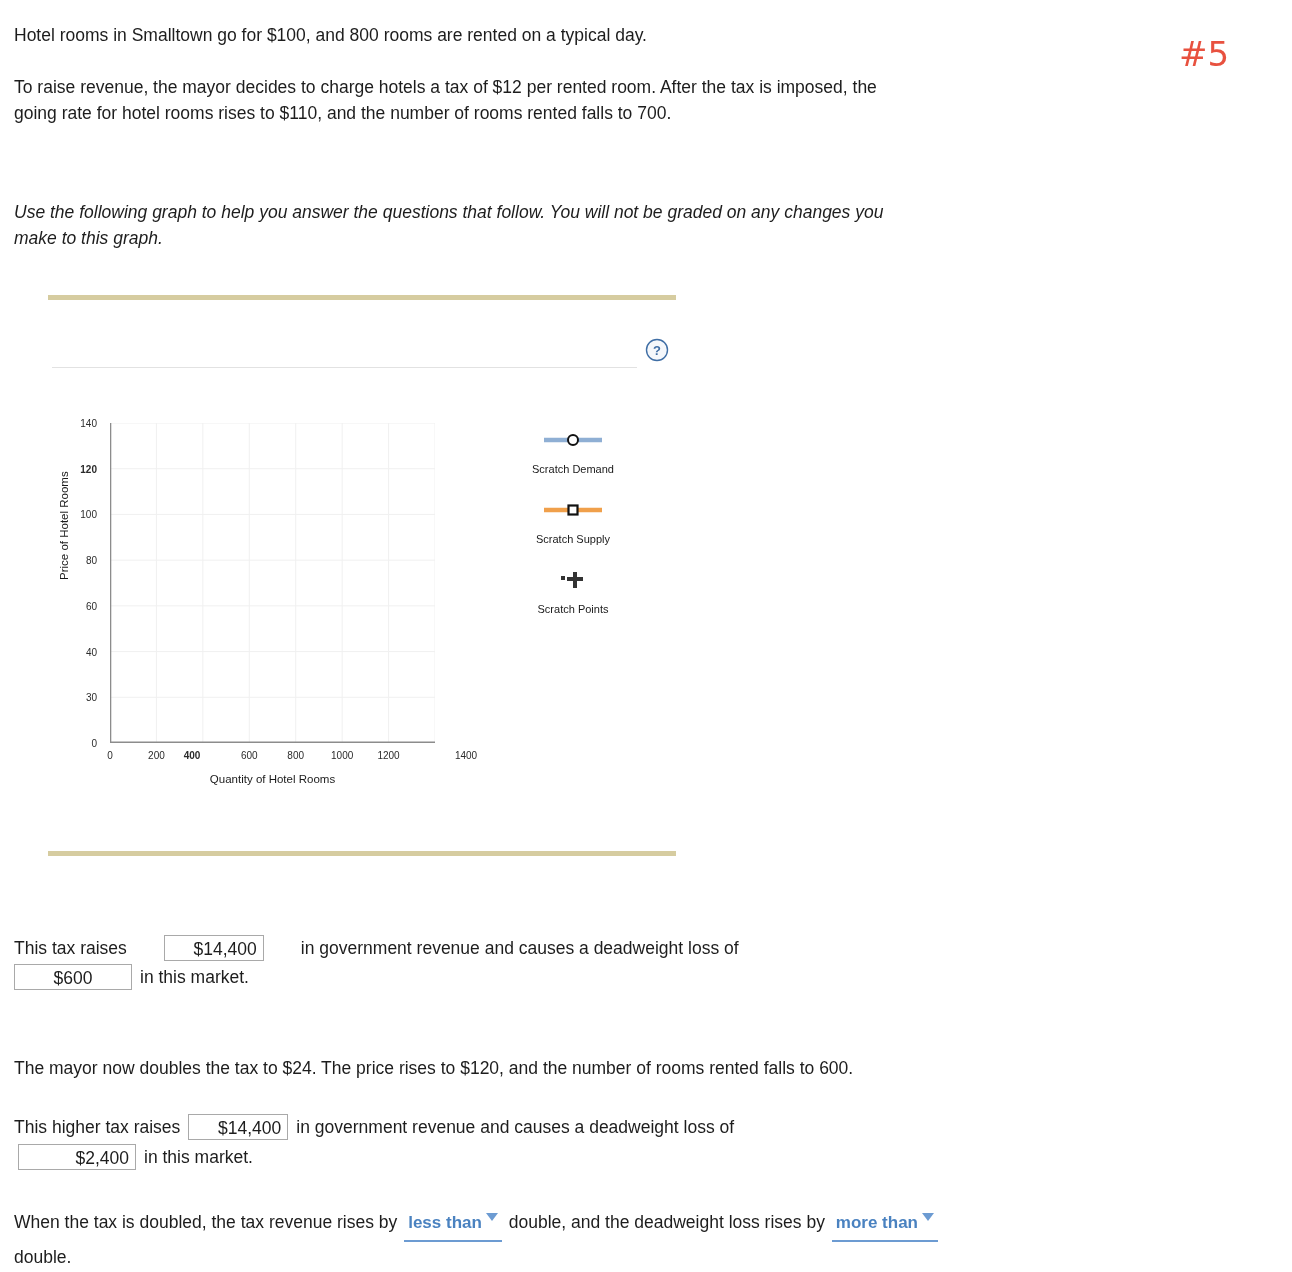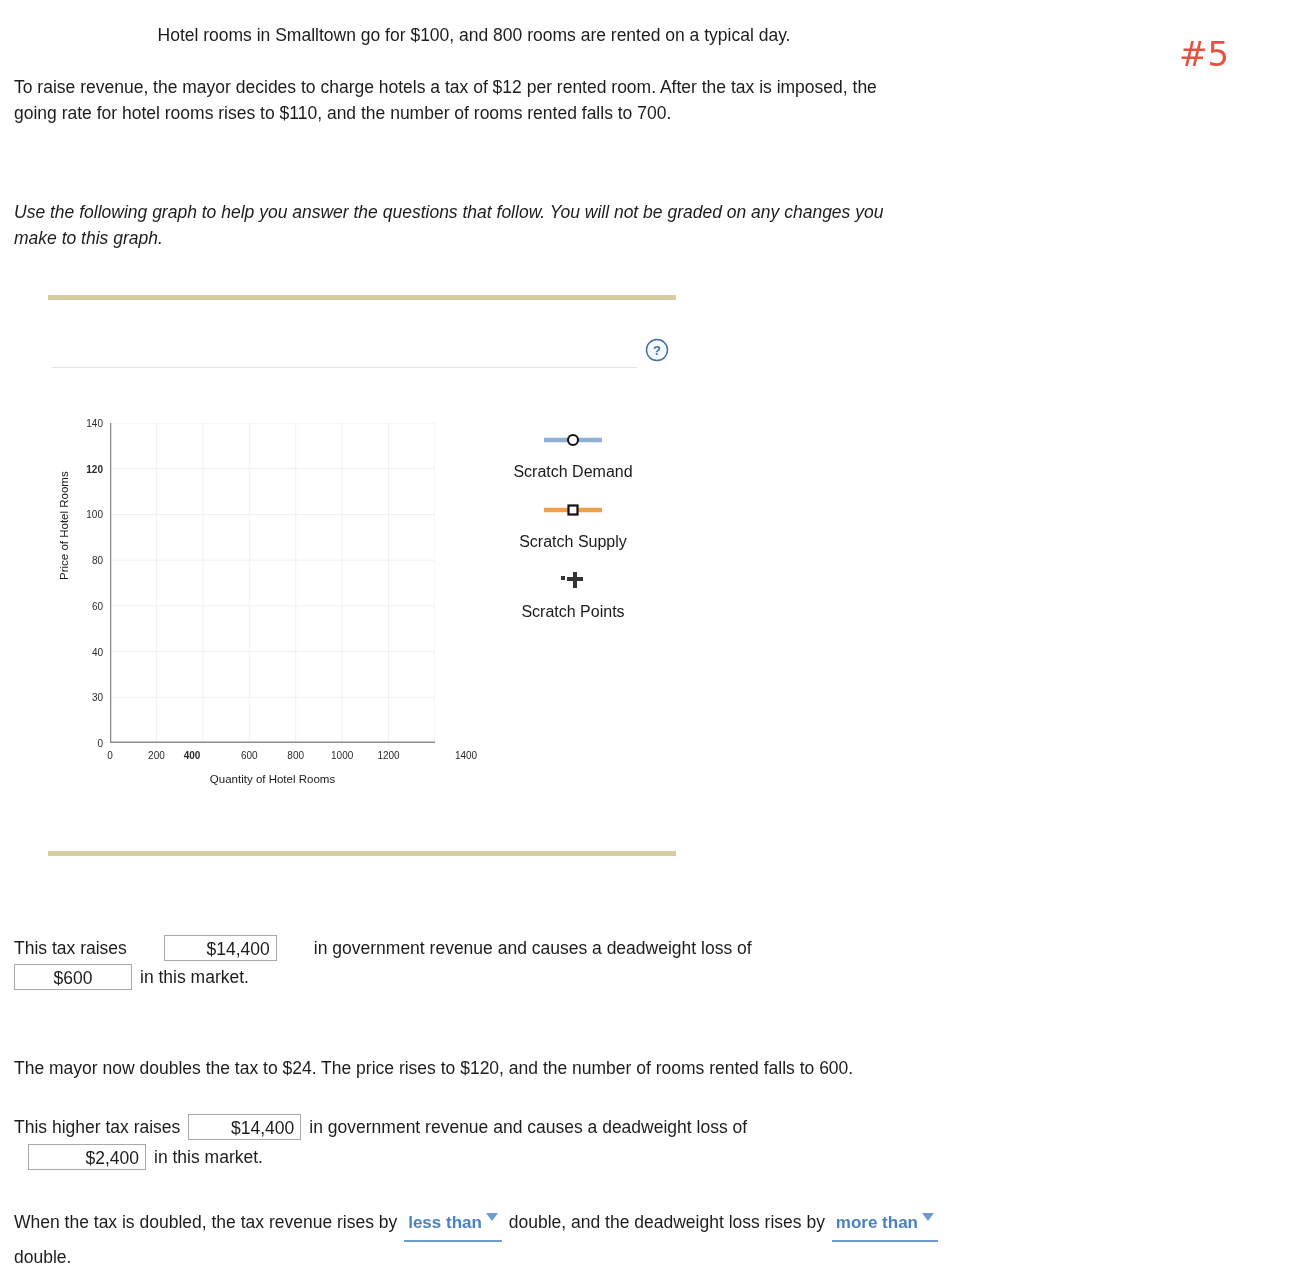--- a/index.html
+++ b/index.html
@@ -16,21 +16,21 @@
     overflow: hidden;
   }
 
   
   .prob-text {
     position: absolute;
     font-size: 17.5px;
     line-height: 26px;
     color: #1d1d1d;
   }
-  #p1 { left: 14px; top: 22px; width: 920px; text-align: center; }
+  #p1 { left: 14px; top: 22px; width: 920px; }
   #p2 { left: 14px; top: 74px; width: 910px; }
   #p-italic {
     left: 14px; top: 199px; width: 890px;
     font-style: italic;
   }
   #p3 { left: 14px; top: 1055px; width: 900px; }
 
   
   #hash-five {
     position: absolute;
@@ -94,21 +94,21 @@
     height: 320px;
   }
   #grid-svg {
     position: absolute;
     left: 0;
     top: 0;
   }
   .y-tick-label {
     position: absolute;
     right: 100%;
-    margin-right: 7px;
+    margin-right: 13px;
     font-size: 10px;
     color: #2b2b2b;
     transform: translateY(-50%);
     white-space: nowrap;
     font-family: "Liberation Sans", sans-serif;
   }
   .x-tick-label {
     position: absolute;
     top: 100%;
     margin-top: 7px;
@@ -152,21 +152,21 @@
     text-align: center;
   }
   .legend-swatch {
     height: 18px;
     display: flex;
     align-items: center;
     justify-content: center;
   }
   .legend-label {
     margin-top: 14px;
-    font-size: 16px;
+    font-size: 11px;
     color: #1a1a1a;
     font-family: "Liberation Sans", sans-serif;
   }
   #legend-demand  { top: 8px; }
   #legend-supply  { top: 78px; }
   #legend-points  { top: 148px; }
 
   
   .ans-line {
     position: absolute;
@@ -189,21 +189,21 @@
     background: #ffffff;
     height: 26px;
     line-height: 26px;
     font-size: 17.5px;
     text-align: right;
     padding: 0 6px;
     color: #1d1d1d;
     box-sizing: border-box;
     font-family: "Liberation Sans", sans-serif;
   }
-  .inp.w-wide  { width: 113px; }
+  .inp.w-wide  { width: 100px; }
   .inp.w-narrow{ width: 118px; }
 
   .dropdown {
     display: inline-block;
     vertical-align: baseline;
     position: relative;
     border-bottom: 2px solid #6c9bd2;
     padding: 0 20px 2px 4px;
     color: #4a82c0;
     font-weight: bold;
@@ -217,21 +217,21 @@
     width: 0;
     height: 0;
     border-left: 6px solid transparent;
     border-right: 6px solid transparent;
     border-top: 8px solid #6c9bd2;
   }
 
   #ans1 { left: 14px; top: 933px; gap: 29px; }
   #ans1b{ left: 14px; top: 962px; }
   #ans2 { left: 14px; top: 1112px; }
-  #ans2b{ left: 28px; top: 1142px; }
+  #ans2b{ left: 18px; top: 1142px; }
   #ans3 { left: 14px; top: 1207px; }
 </style>
 </head>
 <body>
 
 <div class="prob-text" id="p1">Hotel rooms in Smalltown go for $100, and 800 rooms are rented on a typical day.</div>
 <div class="prob-text" id="p2">To raise revenue, the mayor decides to charge hotels a tax of $12 per rented room. After the tax is imposed, the going rate for hotel rooms rises to $110, and the number of rooms rented falls to 700.</div>
 <div class="prob-text" id="p-italic">Use the following graph to help you answer the questions that follow. You will not be graded on any changes you make to this graph.</div>
 
 <div id="hash-five">#5</div>

